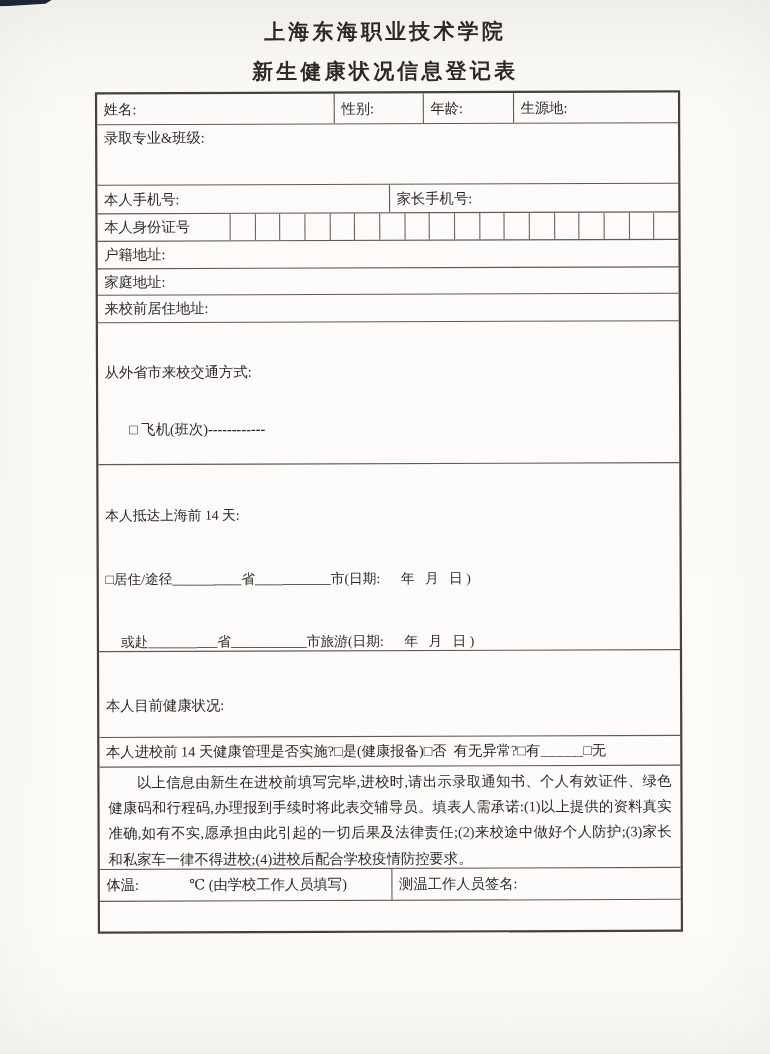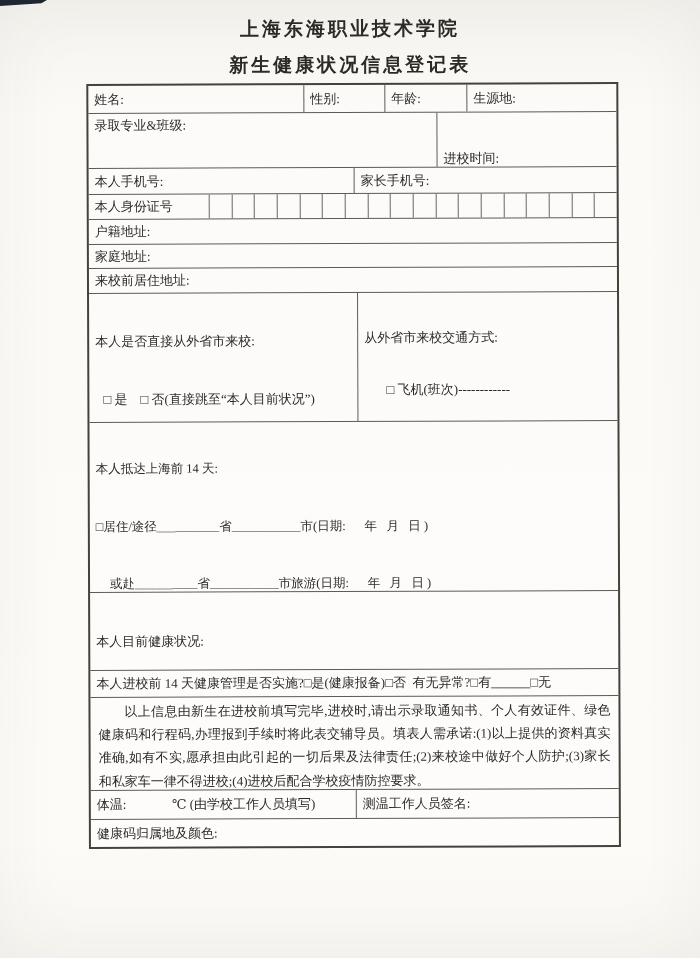--- a/index.html
+++ b/index.html
@@ -95,24 +95,20 @@
 
       <div class="row r-basic1">
         <div class="cell c1 vcenter">姓名:</div>
         <div class="cell c2 vcenter">性别:</div>
         <div class="cell c3 vcenter">年龄:</div>
         <div class="cell grow vcenter">生源地:</div>
       </div>
 
       <div class="row r-basic2">
         <div class="cell c1">录取专业&amp;班级:</div>
-        <div class="cell grow">
-          <div class="entry-label">进校时间:</div>
-          
-        </div>
       </div>
 
       <div class="row r-phone">
         <div class="cell c1 vcenter">本人手机号:</div>
         <div class="cell grow vcenter">家长手机号:</div>
       </div>
 
       <div class="row r-id">
         <div class="cell c1 vcenter">本人身份证号</div>
         <div class="grow" style="display:flex;">
@@ -141,27 +137,20 @@
         <div class="cell grow vcenter">户籍地址:</div>
       </div>
       <div class="row r-addr2">
         <div class="cell grow vcenter">家庭地址:</div>
       </div>
       <div class="row r-addr">
         <div class="cell grow vcenter">来校前居住地址:</div>
       </div>
 
       <div class="row r-travel">
-        <div class="cell c1">
-          <div class="line">本人是否直接从外省市来校:</div>
-          <div class="line pl8">□ 是    □ 否(直接跳至“本人目前状况”)</div>
-          
-          
-          
-        </div>
         <div class="cell grow c2">
           <div class="line">从外省市来校交通方式:</div>
           <div class="line pl22">□ 飞机(班次)------------</div>
           
           
           
           
         </div>
       </div>
 
@@ -192,18 +181,17 @@
       <div class="row r-pledge">
         <div class="cell grow">以上信息由新生在进校前填写完毕,进校时,请出示录取通知书、个人有效证件、绿色健康码和行程码,办理报到手续时将此表交辅导员。填表人需承诺:(1)以上提供的资料真实准确,如有不实,愿承担由此引起的一切后果及法律责任;(2)来校途中做好个人防护;(3)家长和私家车一律不得进校;(4)进校后配合学校疫情防控要求。</div>
       </div>
 
       <div class="row r-temp">
         <div class="cell c1 vcenter">体温:              ℃ (由学校工作人员填写)</div>
         <div class="cell grow vcenter">测温工作人员签名:</div>
       </div>
 
       <div class="row r-codes">
-        <div class="cell c1 vcenter">健康码归属地及颜色:</div>
       </div>
 
     </div>
   </div>
 </div>
 
 </body></html>

